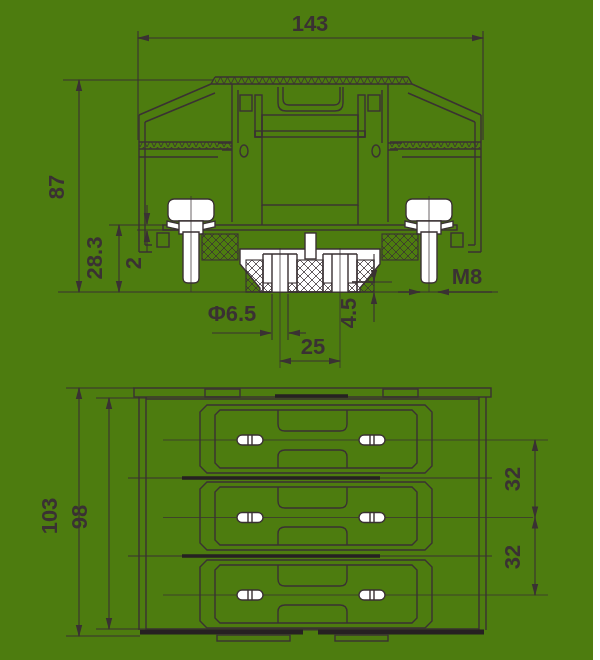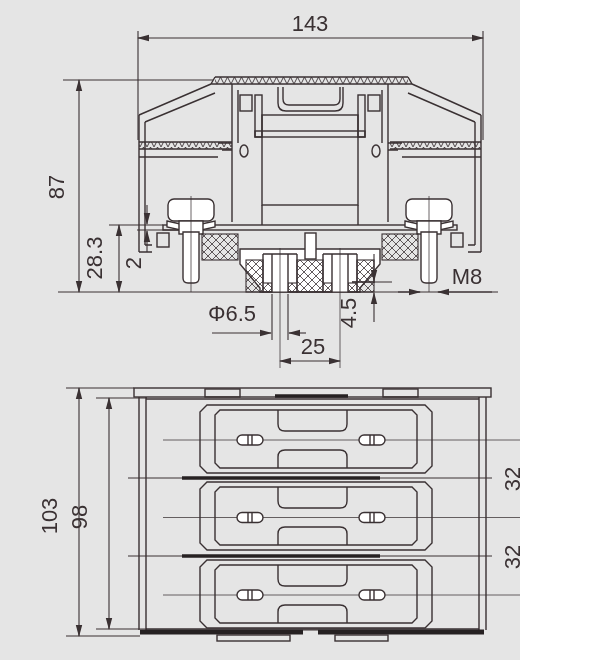--- a/index.html
+++ b/index.html
@@ -1,16 +1,16 @@
 <!DOCTYPE html>
 <html><head>
 <meta charset="utf-8">
 <style>
   html,body{margin:0;padding:0;background:#ffffff;}
-  .stage{width:520px;height:660px;background:#e5e5e5;position:relative;overflow:hidden;}
+  .stage{width:593px;height:660px;background:#4d7c0f;position:relative;overflow:hidden;font-weight:bold;}
   svg{display:block;}
   svg text{font-family:"Liberation Sans","DejaVu Sans",sans-serif;font-size:22px;fill:#3a3133;}
   .part{stroke:#3a3133;stroke-width:1.4;fill:none;stroke-linejoin:miter;}
   .partw{stroke:#3a3133;stroke-width:1.4;fill:#ffffff;}
   .thin{stroke:#3a3133;stroke-width:1;fill:none;}
   .dim{stroke:#3a3133;stroke-width:1.1;fill:none;}
   .cl{stroke:#3a3133;stroke-width:0.75;fill:none;}
   .hatch{stroke:#3a3133;stroke-width:1.1;fill:url(#xh);}
   .knurl{fill:url(#kn);stroke:none;}
   .thick{stroke:#262122;stroke-width:3.5;fill:none;}

